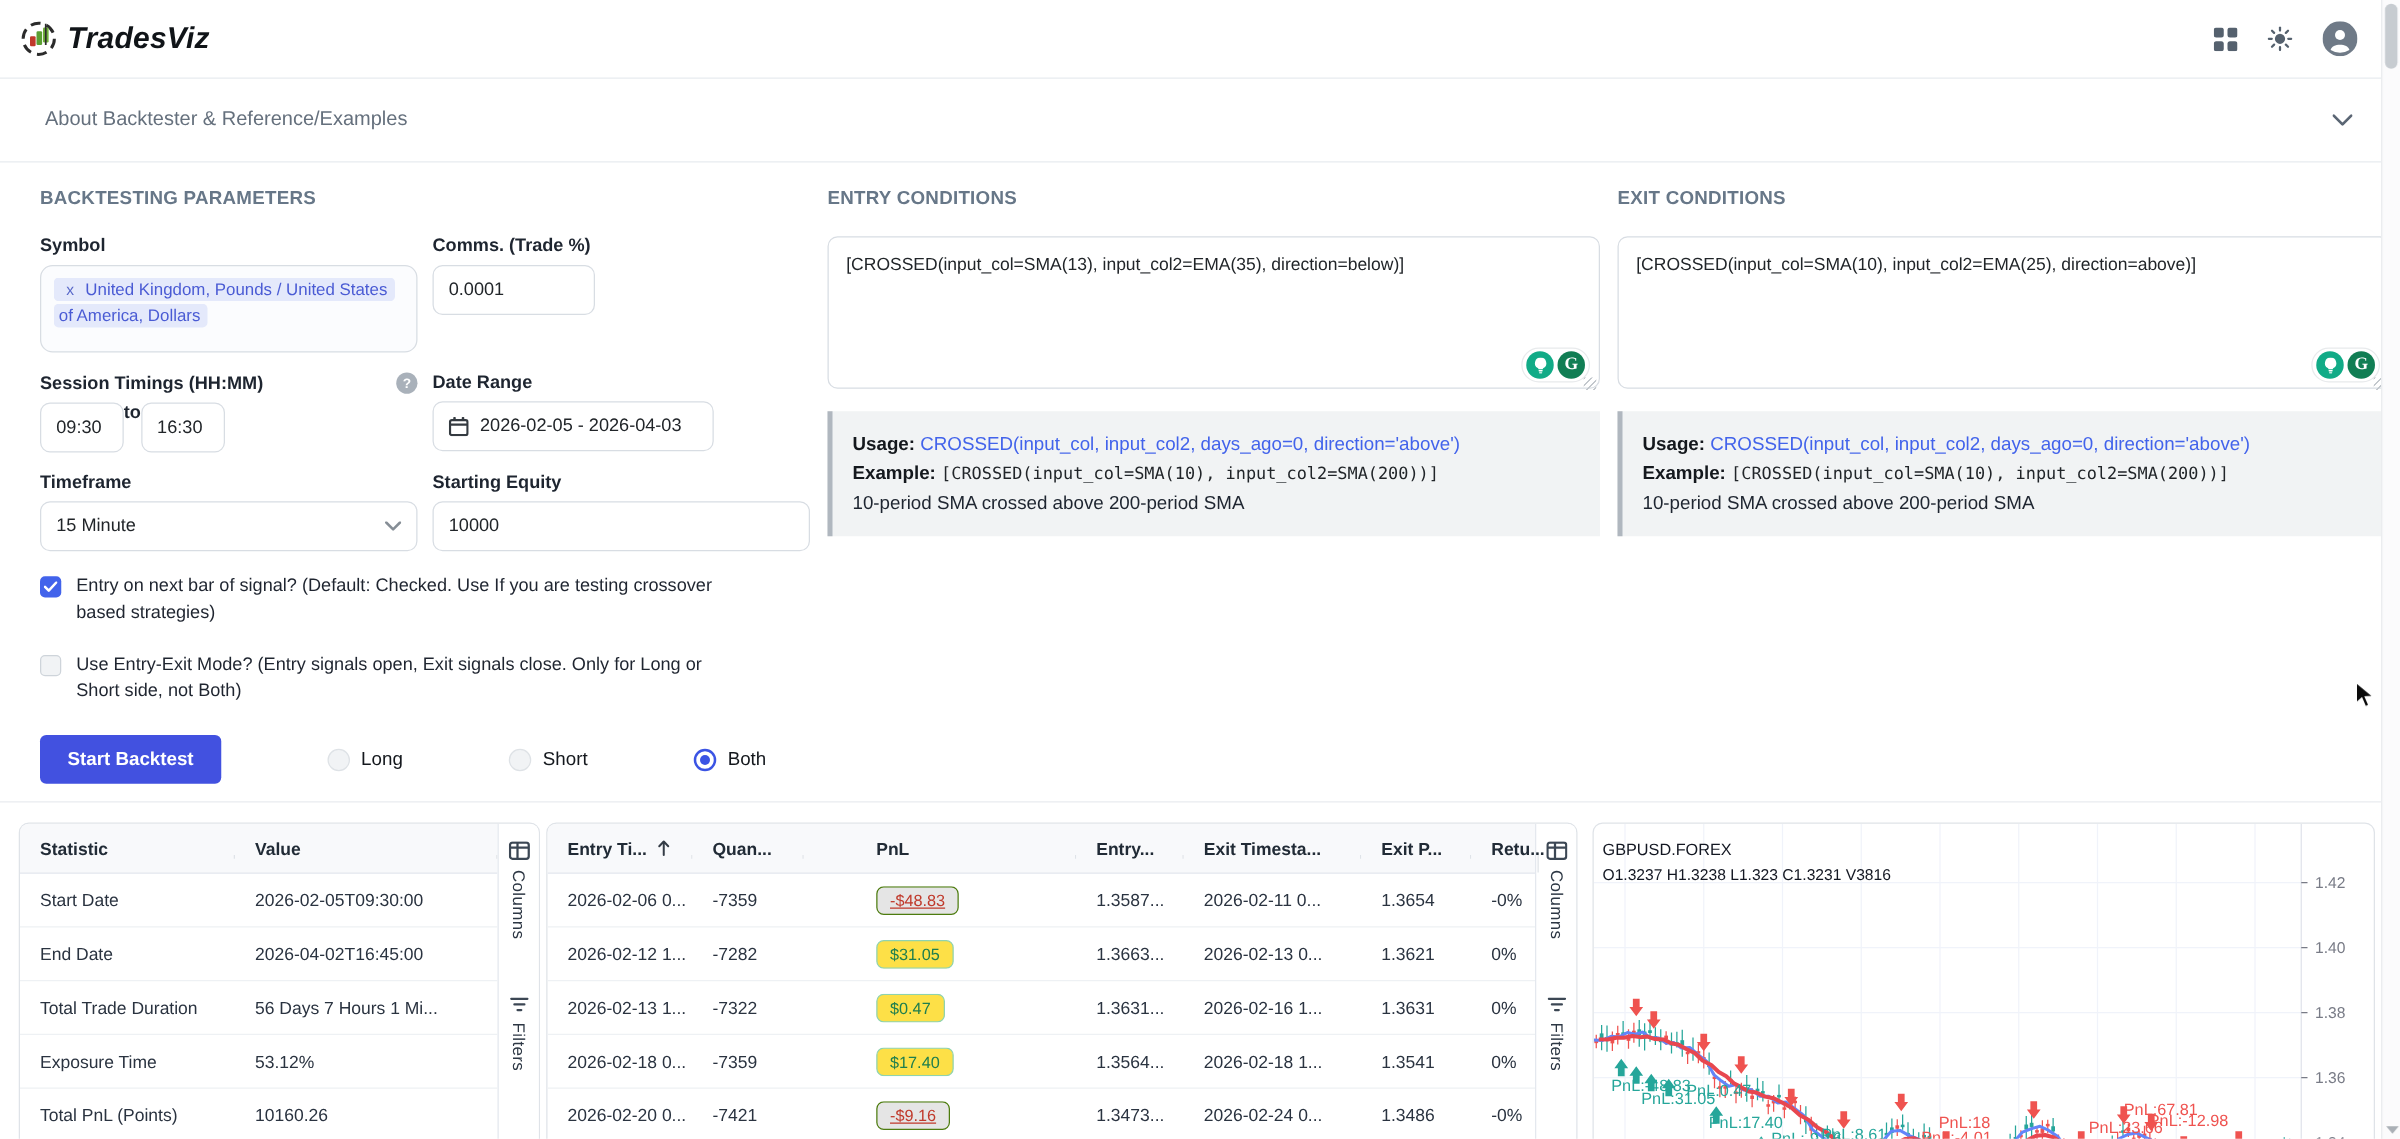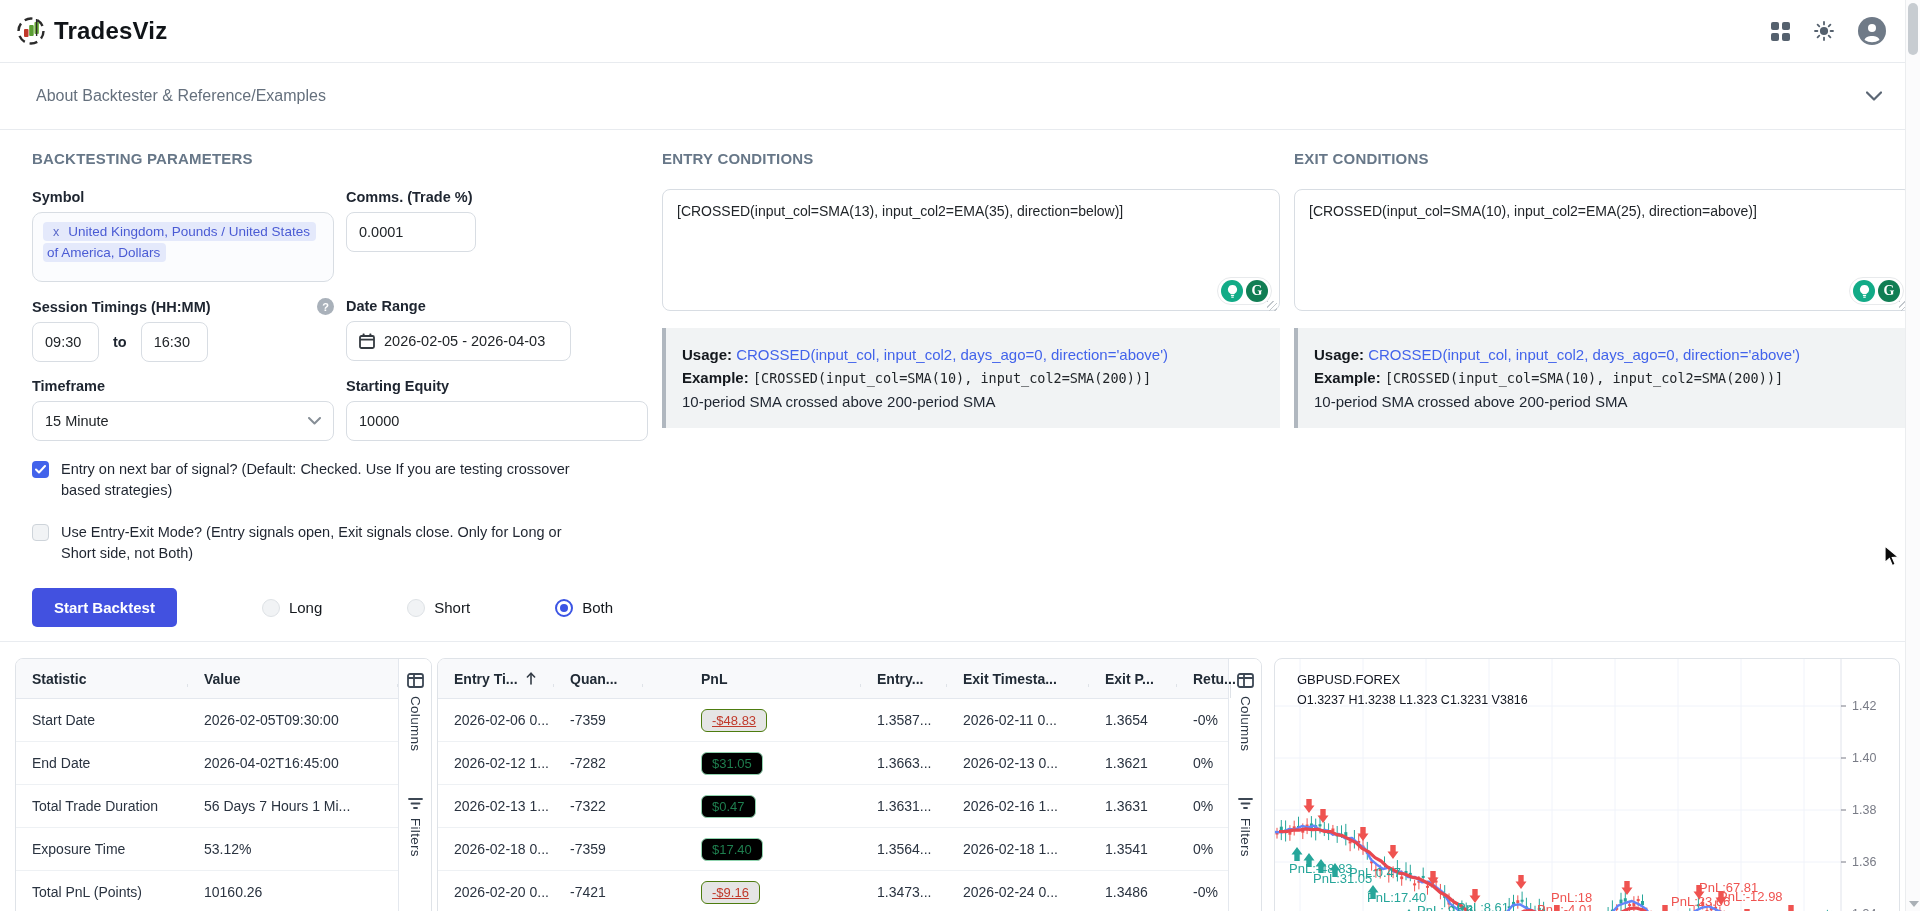--- a/index.html
+++ b/index.html
@@ -3,21 +3,21 @@
 <meta charset="utf-8">
 <style>
   * { margin:0; padding:0; box-sizing:border-box; }
   html,body { width:1920px; height:911px; overflow:hidden; background:#fff;
     font-family:"Liberation Sans", sans-serif; color:#212529; }
 
   
   .navbar { height:62px; display:flex; align-items:center; justify-content:space-between;
     padding:0 34px 0 16px; background:#fff; }
   .brand { display:flex; align-items:center; gap:8px; cursor:pointer; }
-  .brand-name { font-size:24px; font-weight:700; color:#101418; letter-spacing:.2px; }
+  .brand-name { font-size:24px; font-weight:700; color:#101418; letter-spacing:.2px;font-style:italic; }
   .nav-actions { display:flex; align-items:center; gap:24px; }
   .nav-icon { background:none; border:none; cursor:pointer; display:flex; align-items:center; }
 
   
   .about-bar { height:68px; border-top:1px solid #e8ebef; border-bottom:1px solid #e8ebef;
     display:flex; align-items:center; justify-content:space-between; padding:0 38px 0 36px;
     background:#fff; cursor:pointer; }
   .about-bar span { font-size:16px; color:#65707d; }
 
   
@@ -32,21 +32,21 @@
     font-size:11px; font-weight:700; display:flex; align-items:center; justify-content:center; cursor:pointer; }
 
   .input { border:1px solid #d8dde3; border-radius:8px; height:40px; padding:0 12px;
     font-size:14.5px; color:#212529; background:#fff; display:flex; align-items:center;
     font-family:"Liberation Sans",sans-serif; }
   .symbol-box { border:1px solid #d8dde3; border-radius:10px; background:#fbfcfe; min-height:70px;
     padding:9px 10px; font-size:13.5px; line-height:1.55; cursor:text; }
   .sym-tag { background:#e4e9fb; color:#4a5bd4; border-radius:4px; padding:2px 6px 2px 4px;
     -webkit-box-decoration-break:clone; box-decoration-break:clone; }
   .sym-x { color:#5a69c9; margin-right:9px; margin-left:6px; cursor:pointer; font-size:12.5px; }
-  .session-row { display:flex; align-items:center; gap:14px; }
+  .session-row { display:flex; }
   .session-row .input { width:67px; justify-content:flex-start; }
   .to-word { font-size:14.5px; font-weight:700; color:#1e2530; }
   .date-input { width:225px; gap:9px; cursor:pointer; }
   .select { width:302px; justify-content:space-between; cursor:pointer; }
   .w130 { width:130px; } .w302 { width:302px; }
 
   .check-row { display:flex; gap:12px; margin-top:18px; align-items:flex-start; }
   .check-row .txt { font-size:14.5px; color:#1f2530; line-height:1.45; max-width:512px; }
   .checkbox { width:17px; height:17px; border-radius:4px; flex:0 0 17px; margin-top:2px; cursor:pointer; }
   .checkbox.checked { background:#4263eb; display:flex; align-items:center; justify-content:center; }
@@ -96,31 +96,31 @@
     align-items:center; flex:0 0 40px; }
   .hcell { position:relative; padding-left:16px; font-size:14px; font-weight:700; color:#212b36;
     white-space:nowrap; overflow:hidden; display:flex; align-items:center; gap:8px; cursor:pointer; }
   .hcell::after { content:""; position:absolute; right:0; top:13px; width:1px; height:14px; background:#dfe3e8; }
   .stats-grid { grid-template-columns:172px 1fr; }
   .trades-grid { grid-template-columns:116px 89px 218px 86px 142px 88px 54px; }
   .trow { display:grid; height:43px; align-items:center; border-bottom:1px solid #eef1f4; }
   .tcell { padding-left:16px; font-size:14px; color:#2a3340; white-space:nowrap; overflow:hidden; }
   .pnl-cell { padding-left:58px; }
   .badge { display:inline-block; padding:3px 10px; border-radius:6px; font-size:13px; font-weight:500; }
-  .badge.pos { background:#000000; border:1px solid #8fd3ae; color:#1e7e4e; }
+  .badge.pos { background:#fde047; border:1px solid #8fd3ae; color:#1e7e4e; }
   .badge.neg { background:#e5e5e5; border:1px solid #4d7c0f; color:#c0392b;text-decoration:underline; }
 
   .side-strip { width:33px; border-left:1px solid #e4e8ee; display:flex; flex-direction:column;
     align-items:center; padding-top:14px; background:#fff; flex:0 0 33px; }
   .strip-btn { display:flex; flex-direction:column; align-items:center; gap:8px; cursor:pointer; background:none; border:none; }
   .strip-btn + .strip-btn { margin-top:46px; }
   .strip-label { writing-mode:vertical-rl; font-size:13.5px; color:#2d3744; letter-spacing:.3px; }
 
   
-  .chart-legend { position:absolute; left:22px; top:13px; z-index:2; color:#131722; }
+  .chart-legend { position:absolute; left:7px; top:13px; z-index:2; color:#131722; }
   .chart-legend .sym { font-size:13px; font-weight:500; }
   .chart-legend .ohlc { font-size:12.5px; margin-top:6px; }
 
   
   .scrollbar { position:fixed; top:0; right:0; width:15px; height:911px; background:#fbfbfc;
     border-left:1px solid #ebedef; z-index:10; }
   .scroll-thumb { position:absolute; top:3px; left:2px; width:10px; height:52px; background:#c7ccd1; border-radius:6px; }
   .scroll-arrow { position:absolute; bottom:4px; left:3px; width:0; height:0;
     border-left:5px solid transparent; border-right:5px solid transparent; border-top:6px solid #aab0b6; }
   .cursor { position:fixed; left:1884px; top:545px; z-index:20; pointer-events:none; }

